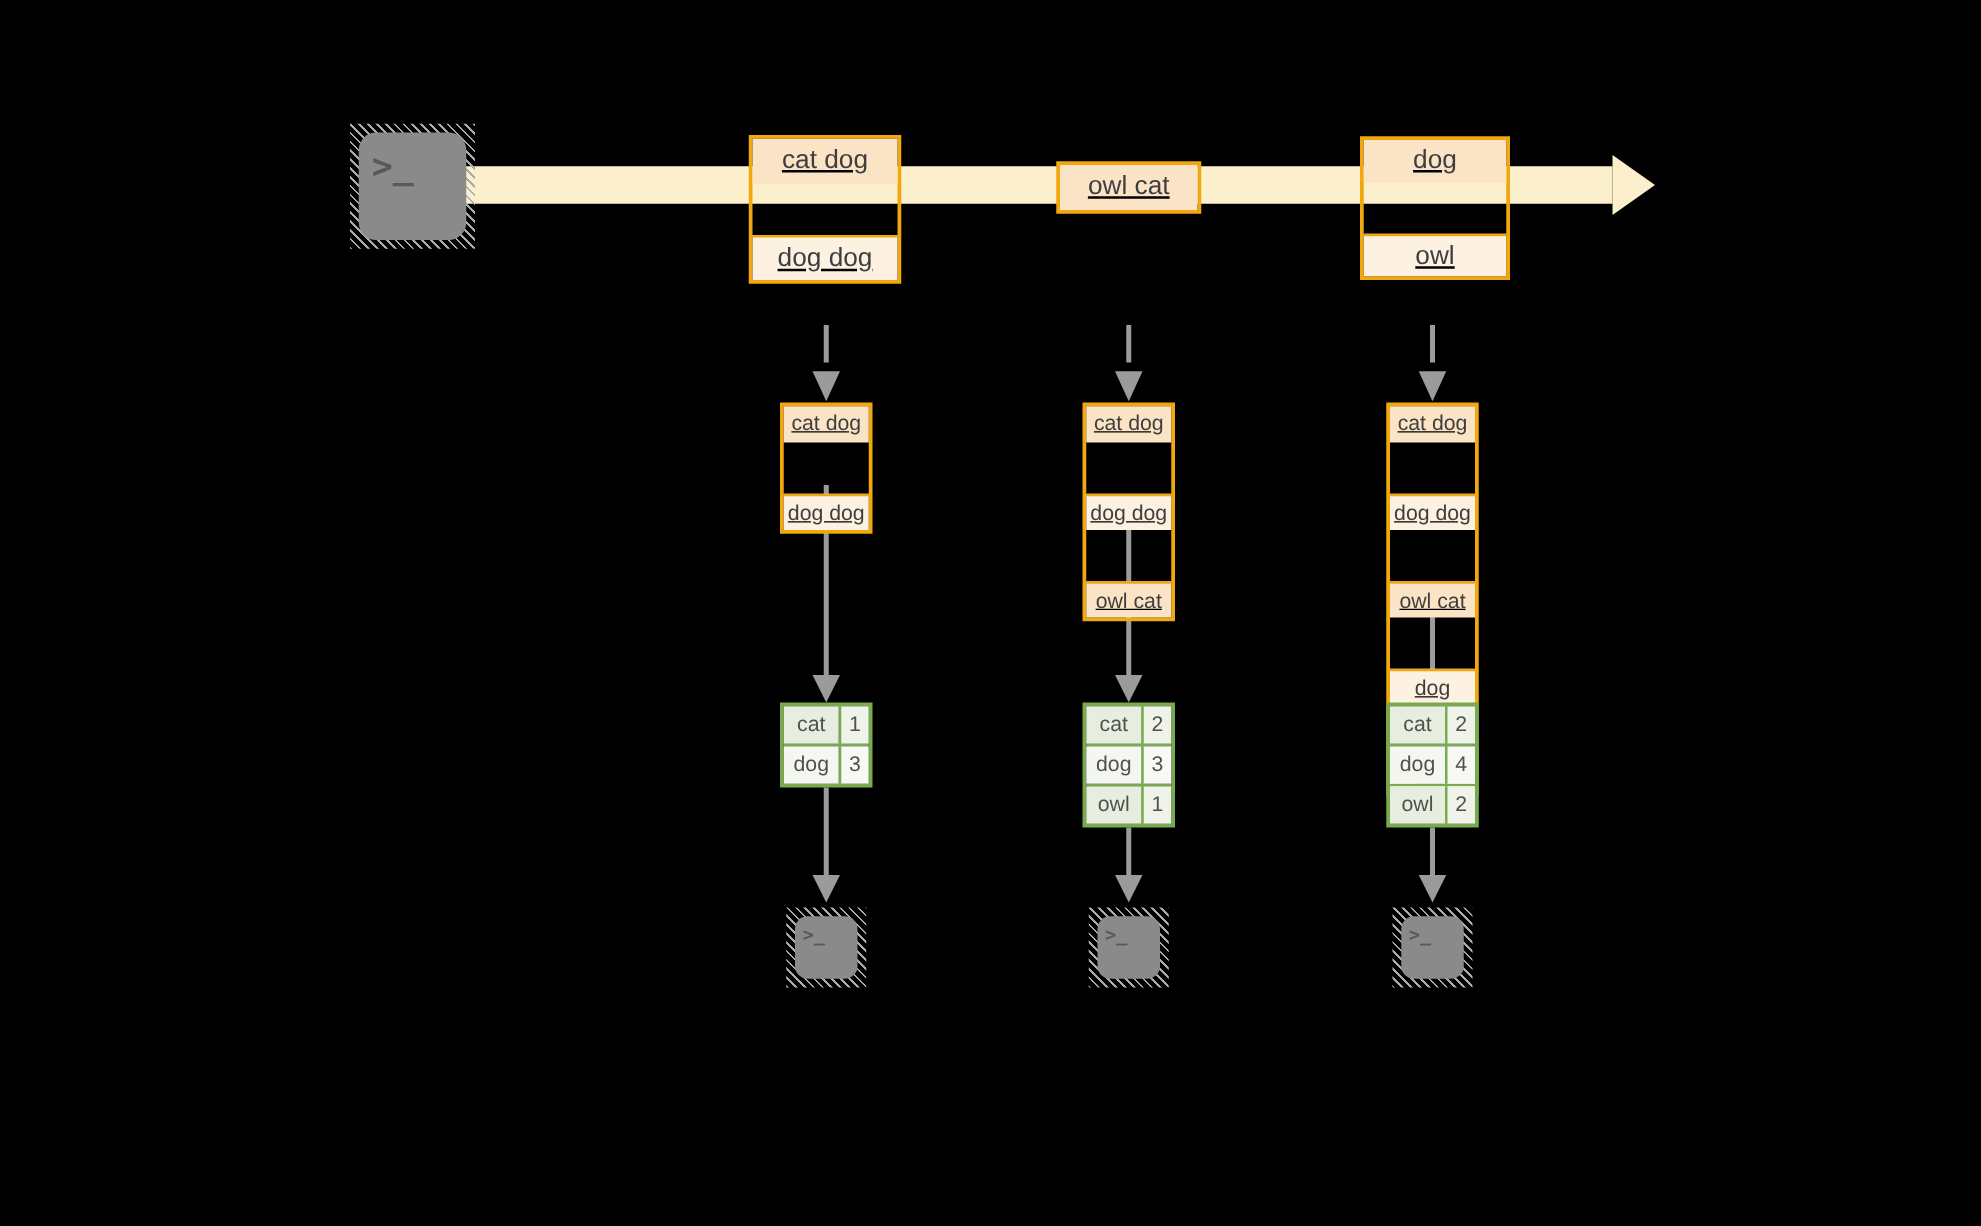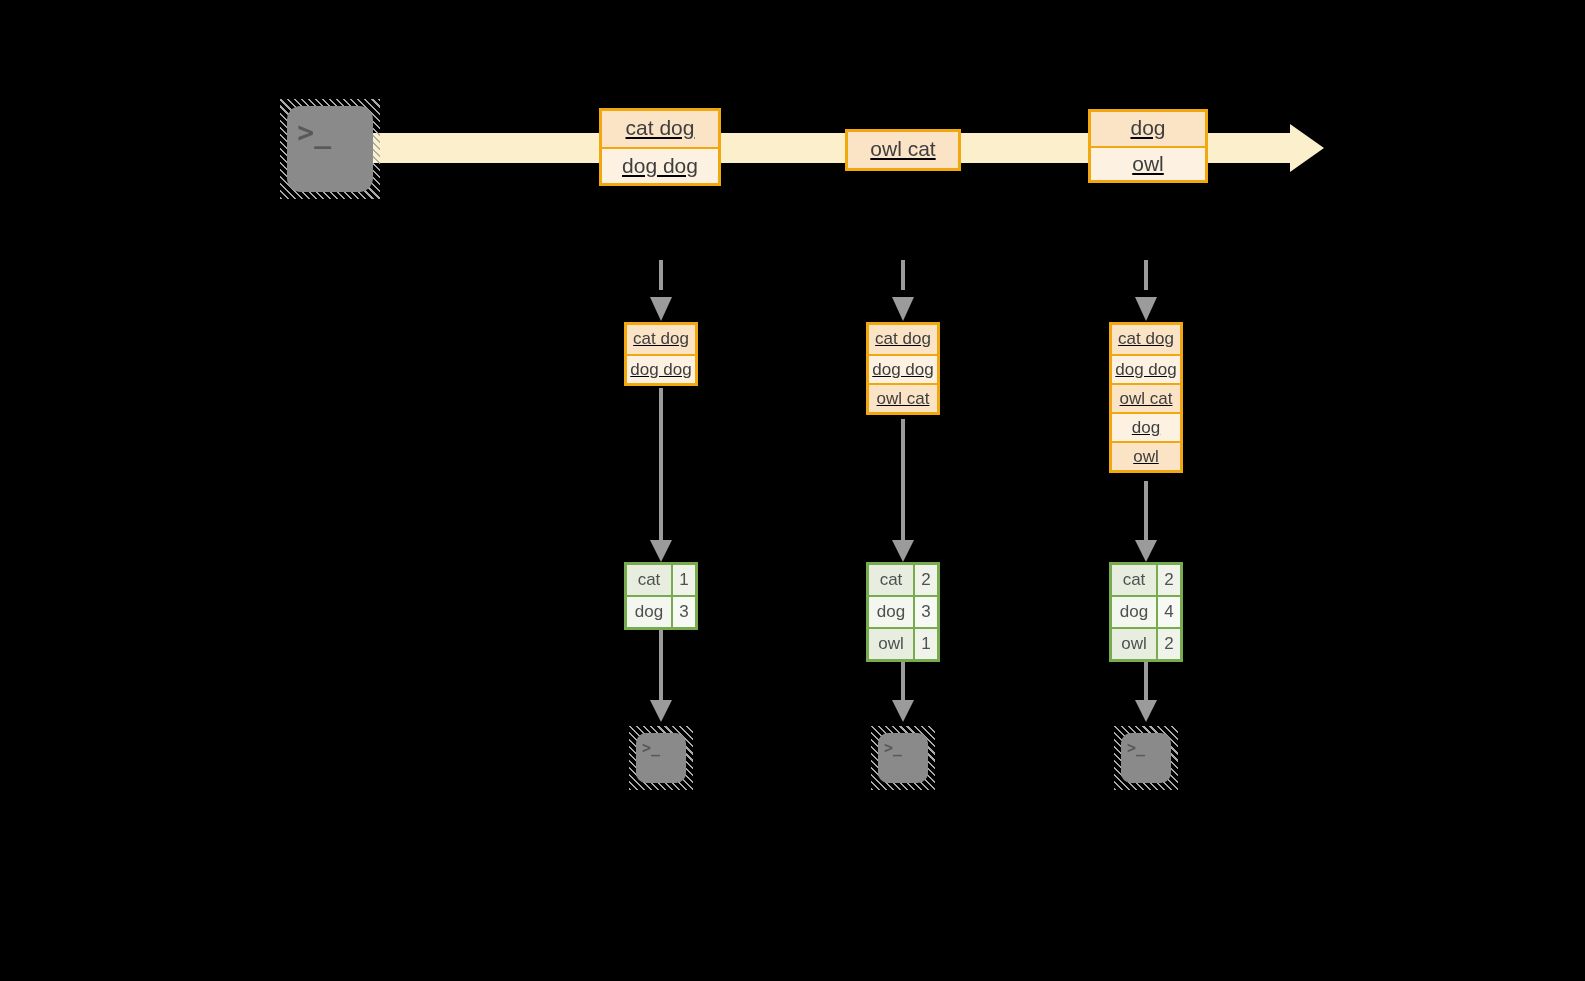--- a/index.html
+++ b/index.html
@@ -27,21 +27,21 @@
     background:repeating-linear-gradient(45deg,#ababab 0px,#ababab 1.5px,transparent 1.5px,transparent 5px);}
   .term-inner{position:relative;background:var(--term);}
   .term-big .term-inner{width:86px;height:86px;border-radius:14px;}
   .term-small .term-inner{width:50px;height:50px;border-radius:10px;}
   .term-glyph{position:absolute;left:12%;top:12%;color:#595959;font-family:"DejaVu Sans Mono",monospace;font-weight:bold;}
   .term-big .term-glyph{font-size:28px;}
   .term-small .term-glyph{font-size:15px;}
   
   .evbox{position:absolute;box-sizing:border-box;border:3px solid var(--amber);z-index:2;text-decoration:underline;}
   .evrow{box-sizing:border-box;text-align:center;color:#3e3e3e;overflow:hidden;}
-  .evrow.sep{border-top:2px solid var(--amber);}
+  .evrow.sep{border-top:2px solid var(--amber);margin-top:41px;}
   .tone-dark{background:var(--peach);}
   .tone-light{background:var(--cream);}
   .evrow.big{height:36px;line-height:34px;font-size:21px;}
   .evrow.big2{height:34px;line-height:32px;font-size:21px;}
   .evrow.small{height:29px;line-height:28px;font-size:17px;}
   
   .dash{position:absolute;width:4px;height:30px;background:var(--gray);z-index:2;}
   .ahead{position:absolute;width:0;height:0;border-left:11px solid transparent;border-right:11px solid transparent;
     border-top:24px solid var(--gray);z-index:2;}
   .ahead.short{border-top-width:22px;}

